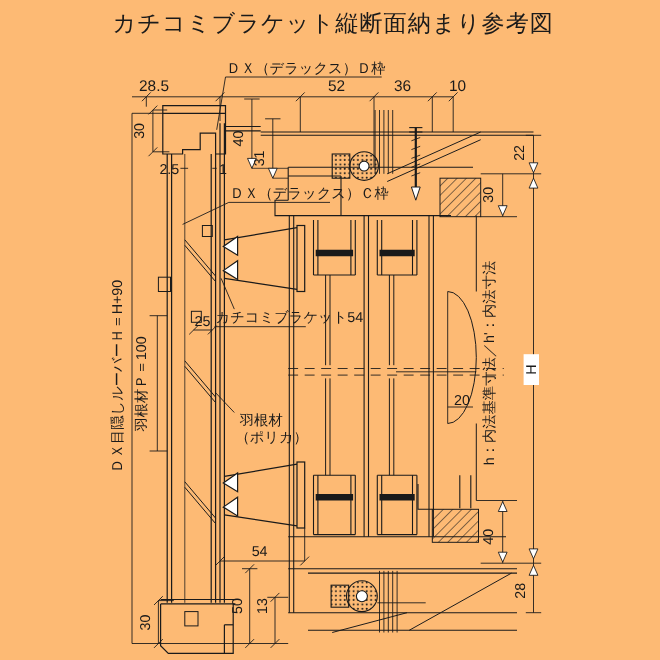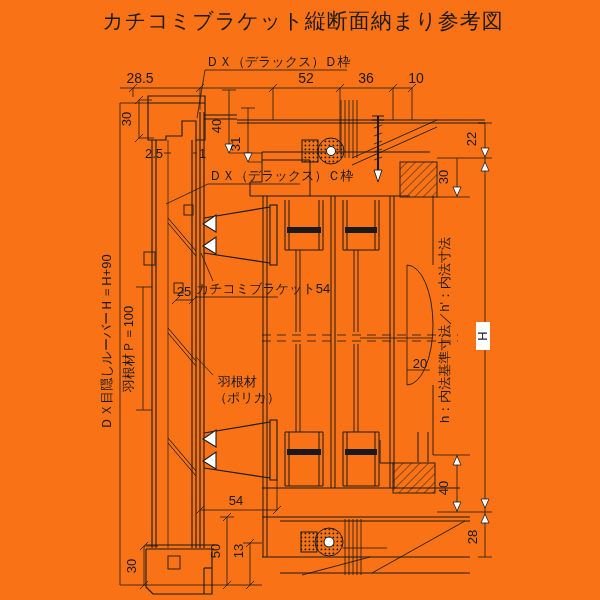--- a/index.html
+++ b/index.html
@@ -1,16 +1,16 @@
 <!DOCTYPE html>
 <html><head>
 <meta charset="utf-8">
 <style>
   html,body{margin:0;padding:0;background:#fff;}
-  .canvas{position:relative;width:600px;height:600px;background:#f97316;outline:1px solid #d9d9d9;
+  .canvas{position:relative;width:600px;height:600px;background:#fdba74;outline:1px solid #d9d9d9;
           font-family:"Liberation Sans","DejaVu Sans",sans-serif;overflow:hidden;}
   svg{position:absolute;left:0;top:0;}
   svg text{fill:#1a1a1a;stroke:none;font-family:"Liberation Sans","DejaVu Sans",sans-serif;}
   .t-title{font-size:21px;letter-spacing:1px;}
   .t-dim{font-size:13px;}
   .t-dimL{font-size:14px;}
   .t-note{font-size:13px;}
   .t-lead{font-size:13px;}
 </style>
 </head>

